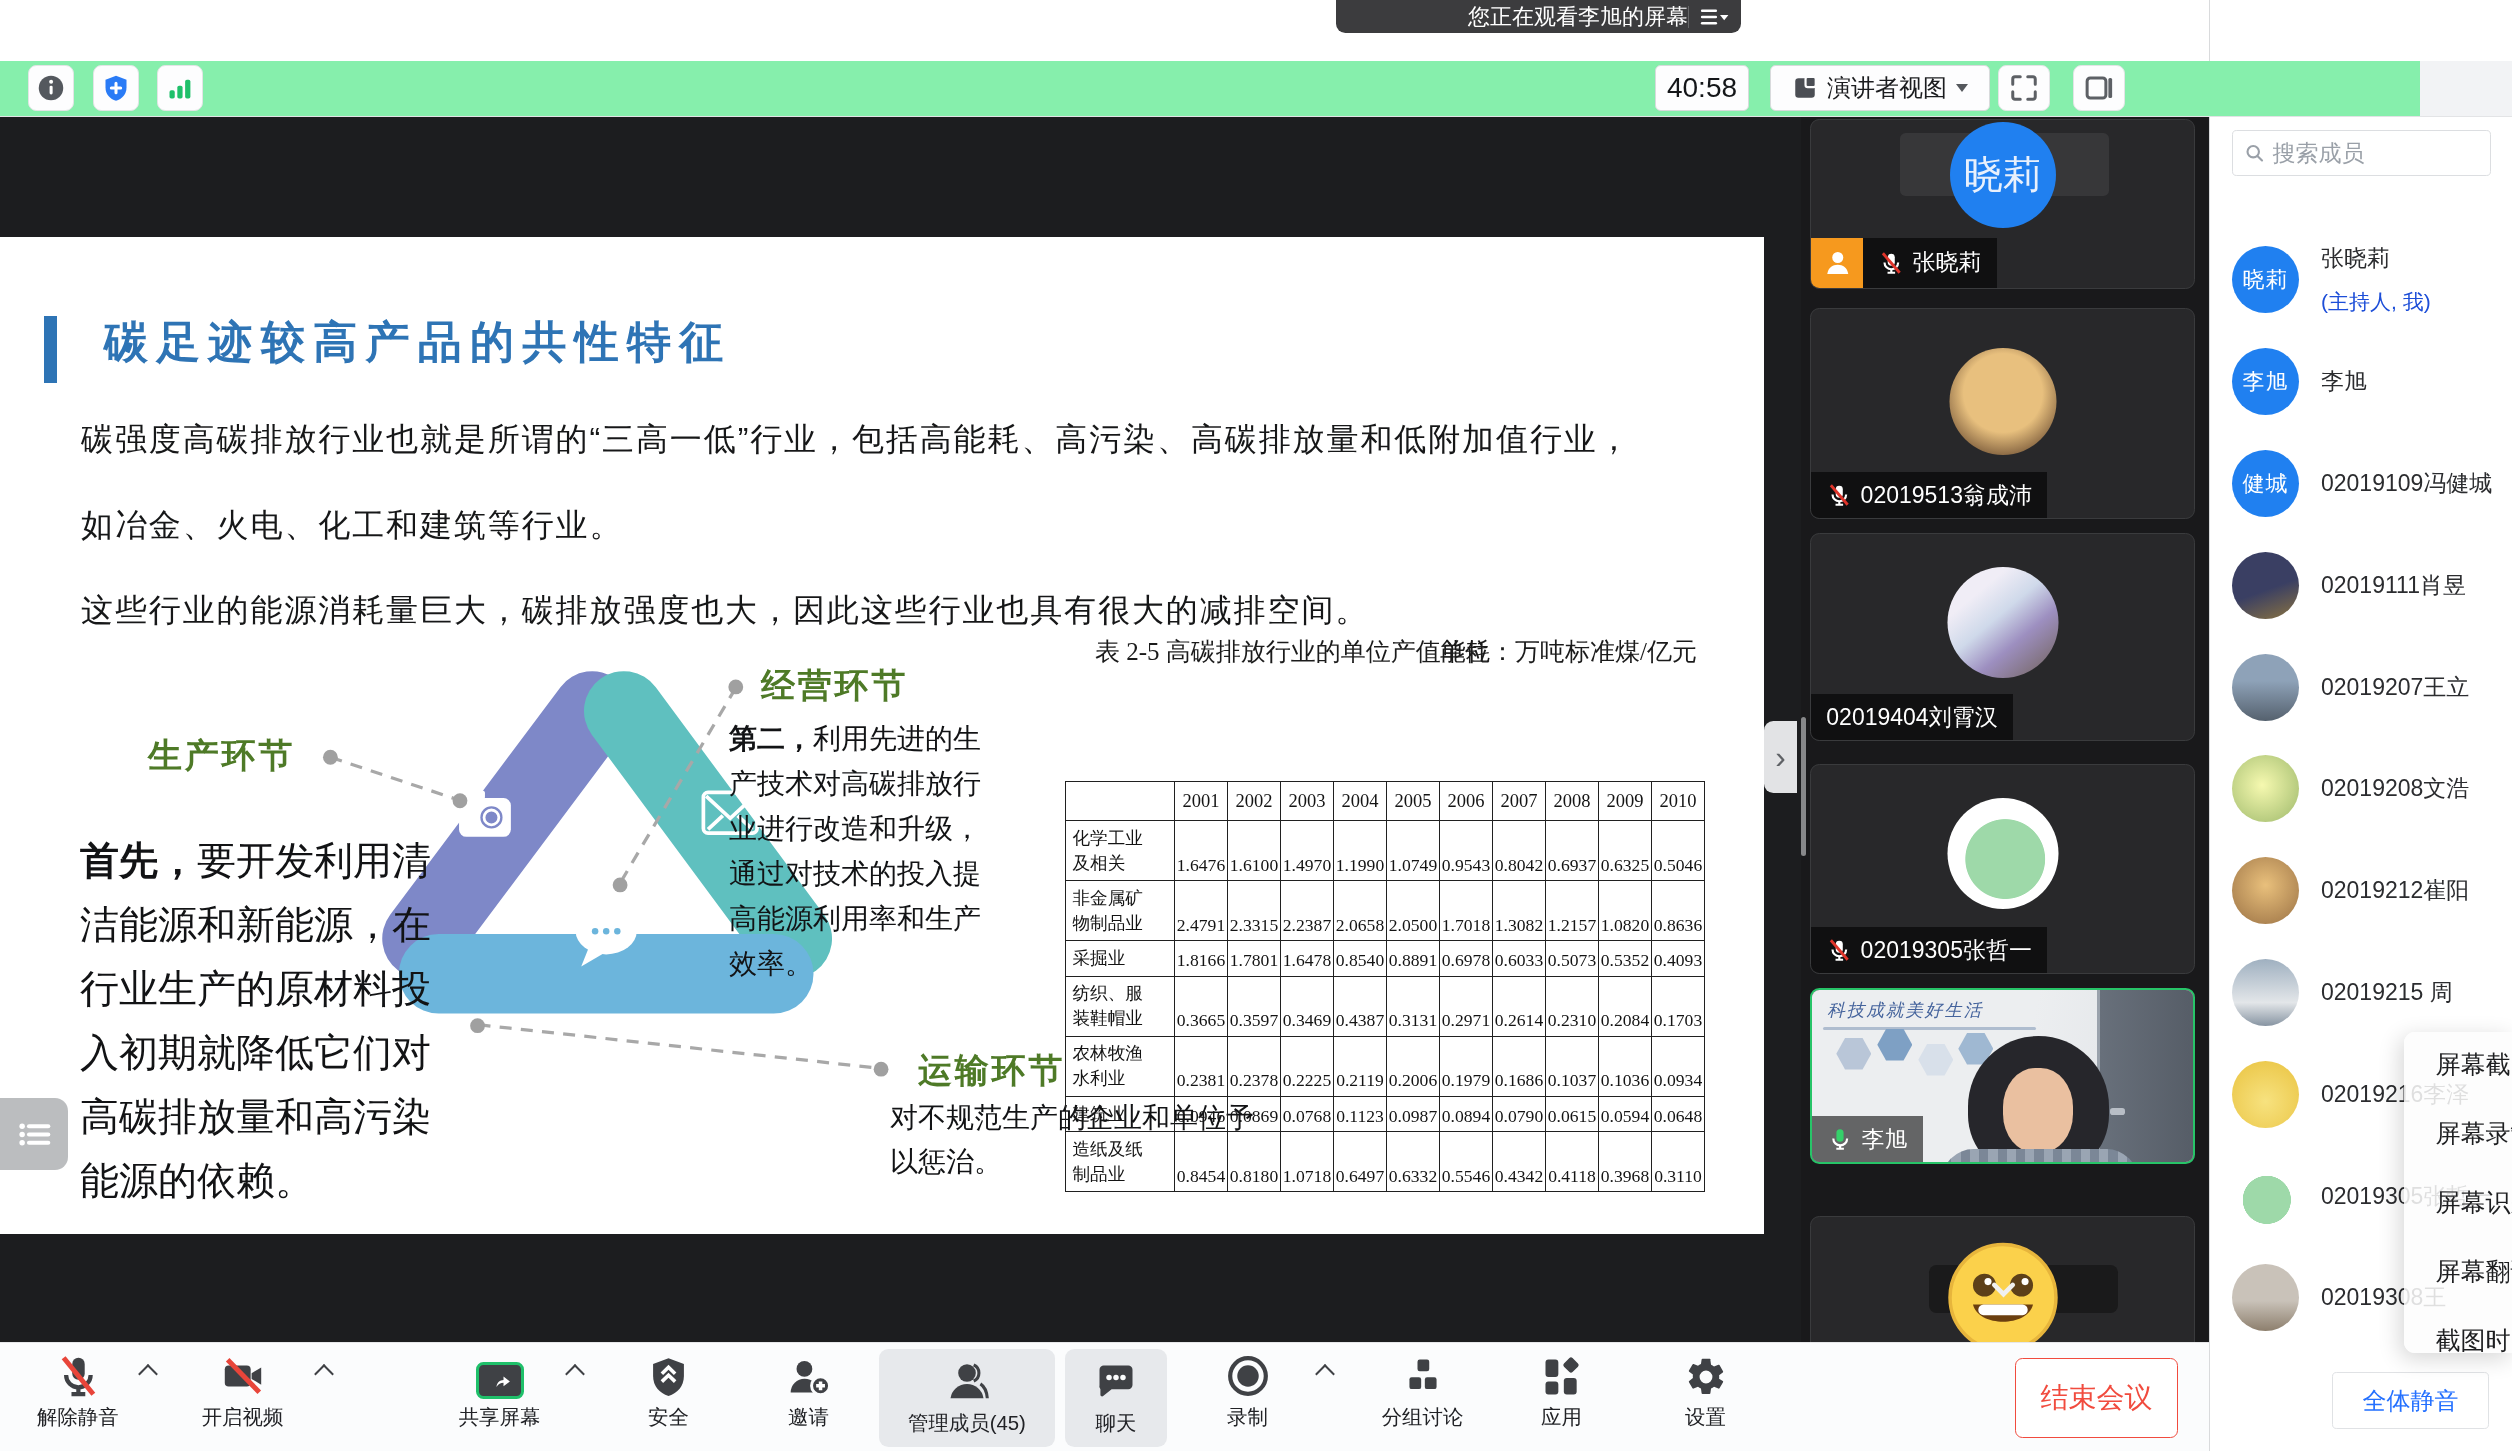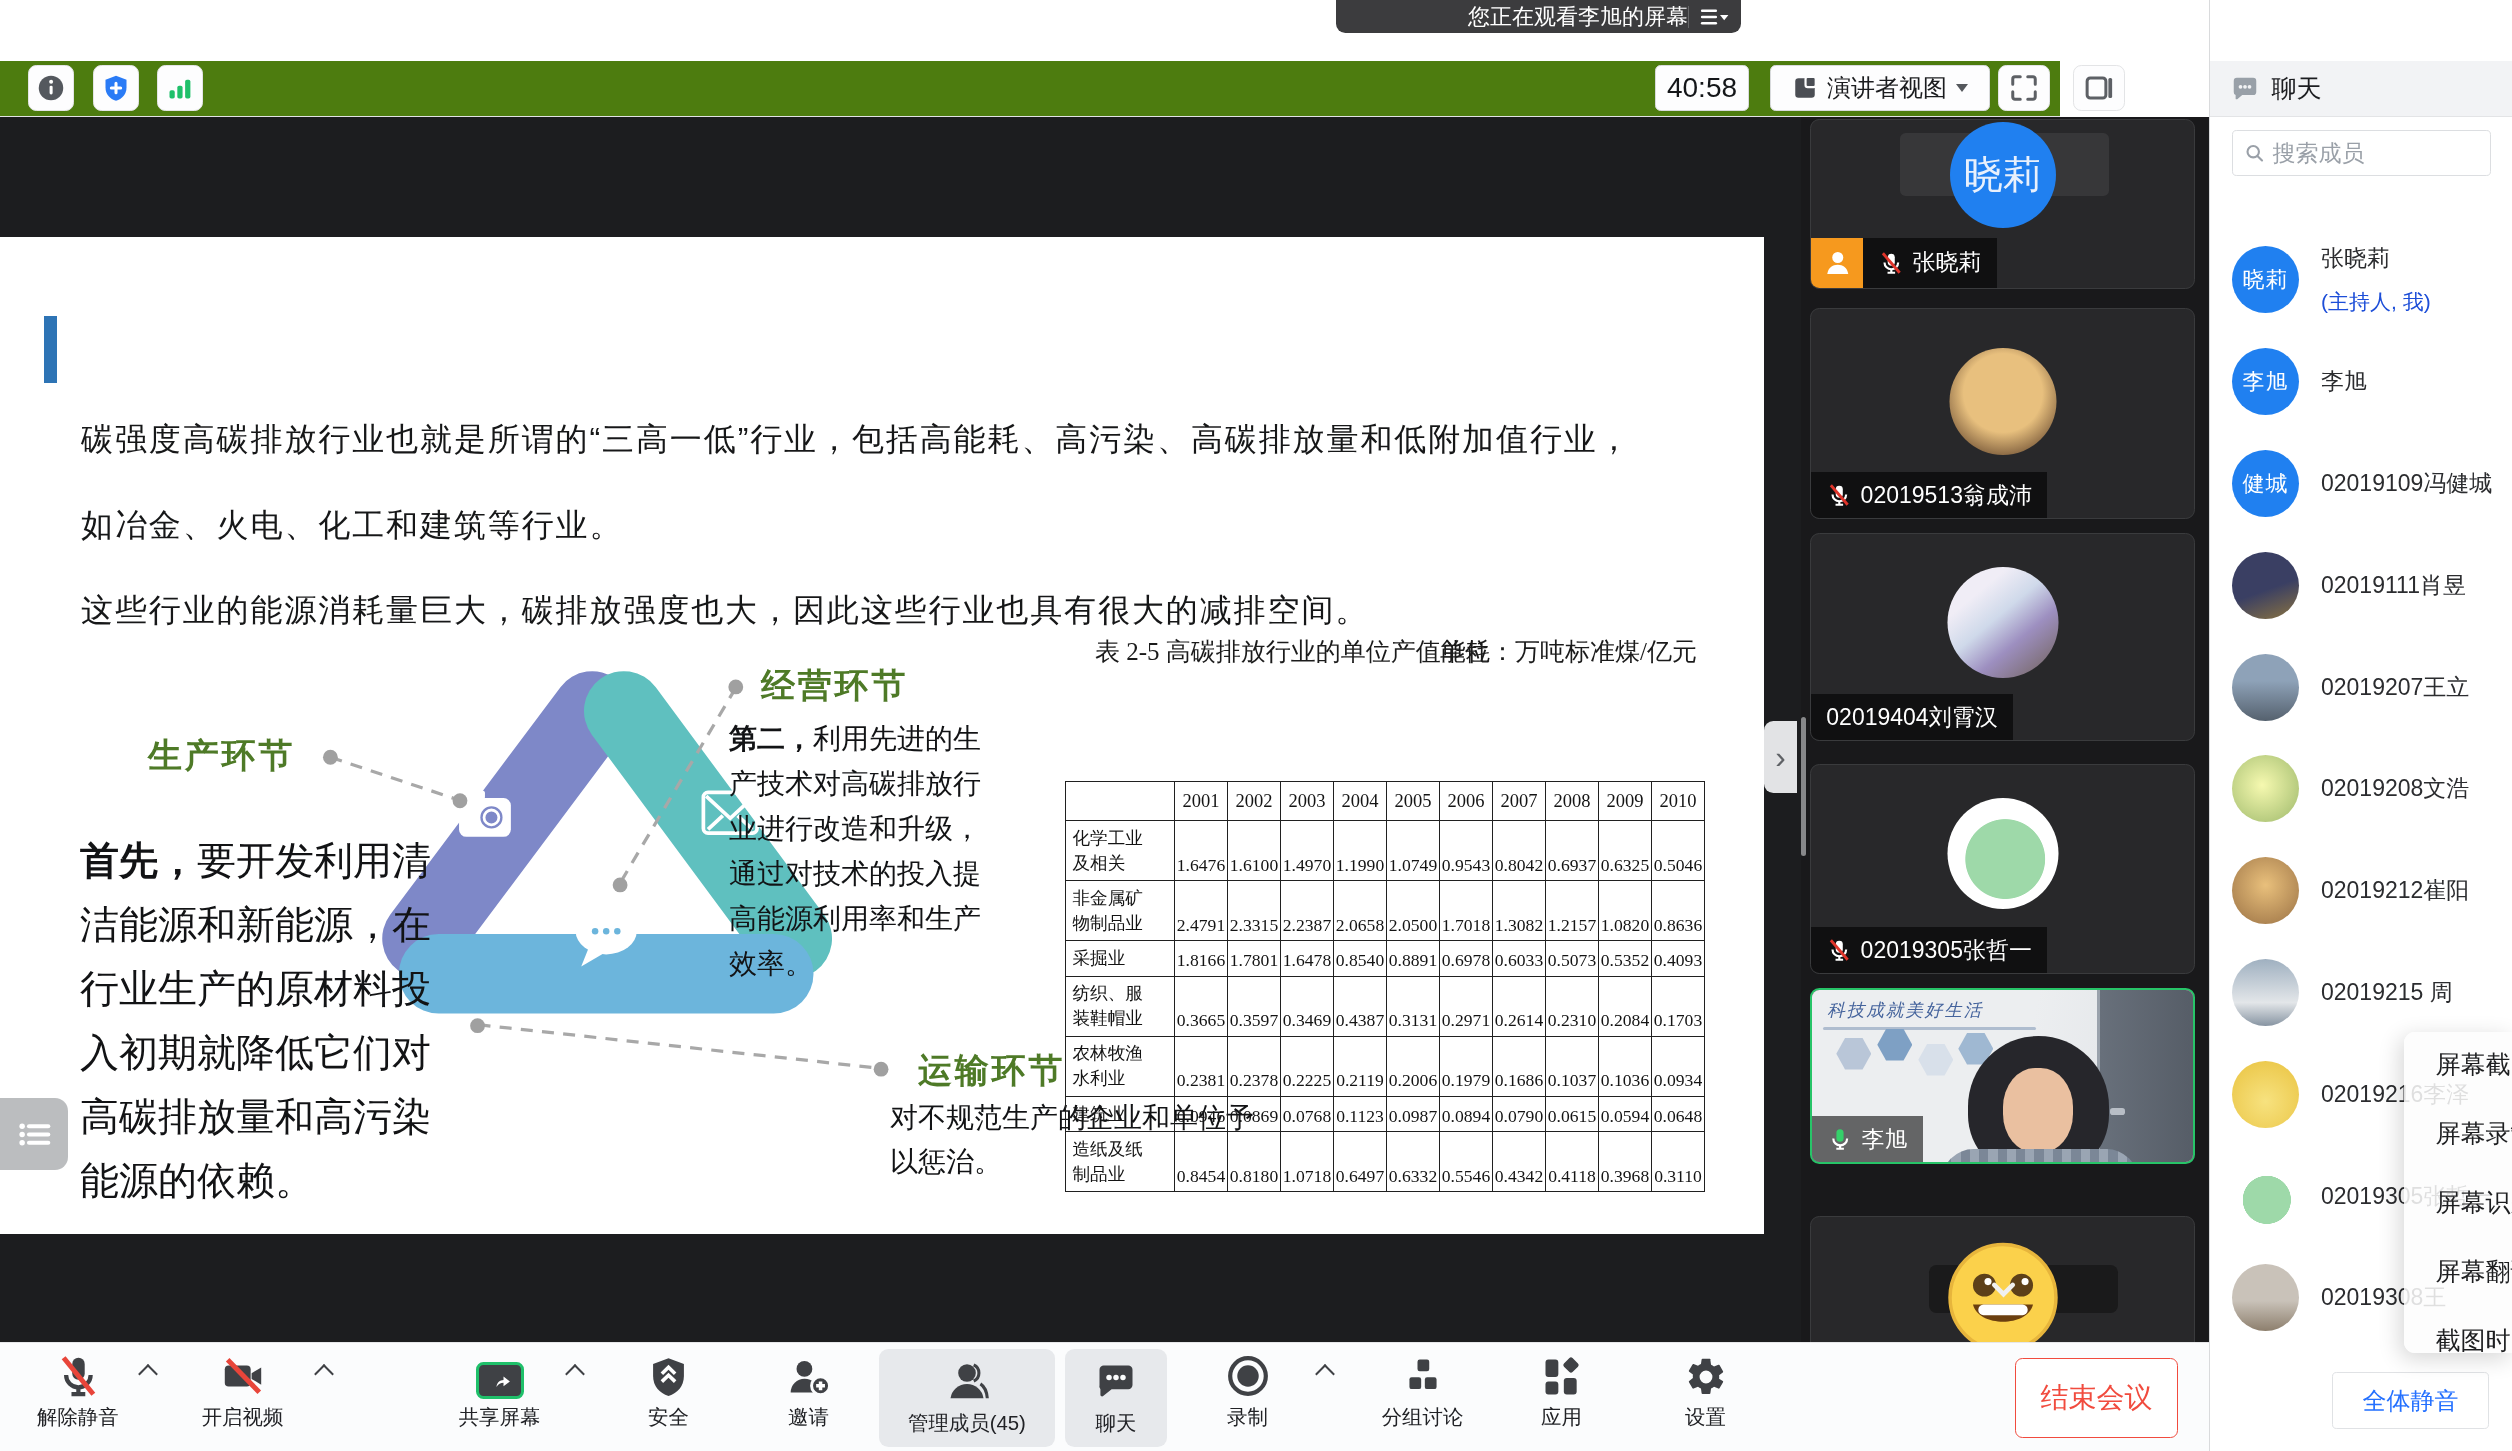--- a/index.html
+++ b/index.html
@@ -1,19 +1,19 @@
 <!DOCTYPE html>
 <html style="font-size:15px"><head>
 <meta charset="utf-8">
 <style>
 *{margin:0;padding:0;box-sizing:border-box}
 html,body{width:2512px;height:1451px}
 body{font-family:"Liberation Sans","DejaVu Sans",sans-serif;background:#fff;position:relative;overflow:hidden}
 
-#toolbar{position:absolute;left:0;top:61px;width:2060px;height:56px;background:#4d7c0f;border-bottom:0.9px solid #e2e3e5;z-index:10}
+#toolbar{position:absolute;left:0;top:61px;width:2420px;height:56px;background:#86efac;border-bottom:0.9px solid #e2e3e5;z-index:10}
 .tbtn{position:absolute;top:3.7px;width:46px;height:46px;border:0.9px solid #e3e4e6;border-radius:8.3px;background:#fdfdfe;display:flex;align-items:center;justify-content:center;cursor:pointer}
 #banner{position:absolute;left:1336px;top:0;width:405px;height:33px;background:#3c3c3e;border-radius:0 0 9.3px 9.3px;display:flex;align-items:center;color:#fff;z-index:30}
 #banner .btxt{flex:1;text-align:right;font-size:22px}
 #banner .bdiv{width:0.9px;height:22px;background:rgba(255,255,255,.22)}
 #banner .bic{width:52px;display:flex;align-items:center;justify-content:center;cursor:pointer}
 #timer{position:absolute;left:1655px;top:3.7px;width:94px;height:46px;border:0.9px solid #d8dadc;border-radius:5.6px;background:#fdfdfe;font-size:28px;color:#141619;display:flex;align-items:center;justify-content:center}
 #viewbtn{position:absolute;left:1770px;top:3.7px;width:220px;height:46px;border:0.9px solid #d8dadc;border-radius:5.6px;background:#fdfdfe;display:flex;align-items:center;justify-content:center;gap:9.3px;font-size:24px;color:#1b1c1f;cursor:pointer}
 .tri-down{width:0;height:0;border-left:7.4px solid transparent;border-right:7.4px solid transparent;border-top:9.3px solid #55585d}
 #fsbtn{left:1998px}#panelbtn{left:2073px}
 
@@ -151,20 +151,21 @@
           <line x1="3" y1="16" x2="16" y2="16"></line>
         </g>
         <path d="M20 8l4 5 4-5z" fill="#fff"></path>
       </svg>
   </span>
 </div>
 
 <div id="main">
   <div id="slide">
     <div class="tbar"></div>
+    <div class="stitle">碳足迹较高产品的共性特征</div>
     <div class="spara" style="top:181px">碳强度高碳排放行业也就是所谓的“三高一低”行业，包括高能耗、高污染、高碳排放量和低附加值行业，</div>
     <div class="spara" style="top:267px">如冶金、火电、化工和建筑等行业。</div>
     <div class="spara" style="top:352px">这些行业的能源消耗量巨大，碳排放强度也大，因此这些行业也具有很大的减排空间。</div>
 
     <svg width="1764" height="997" viewBox="0 0 1906 1077" style="position:absolute;left:0;top:0">
       <g stroke-linecap="round">
         <line x1="640" y1="512" x2="456" y2="758" stroke="#7e88c8" stroke-width="86"></line>
         <line x1="674" y1="512" x2="856" y2="758" stroke="#5fc0bf" stroke-width="86"></line>
         <line x1="836" y1="796" x2="474" y2="796" stroke="#6cb5dc" stroke-width="86"></line>
       </g>

